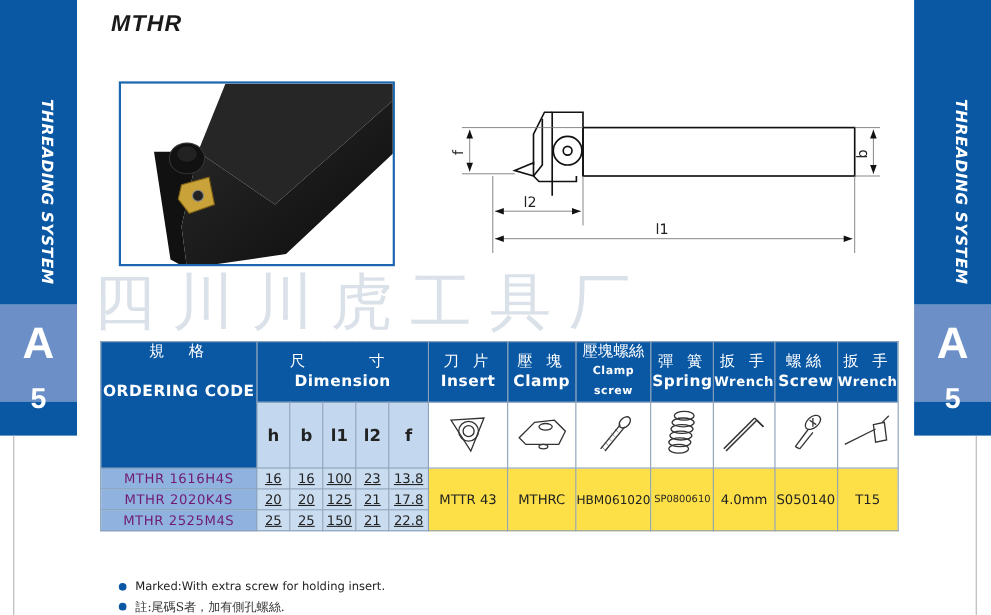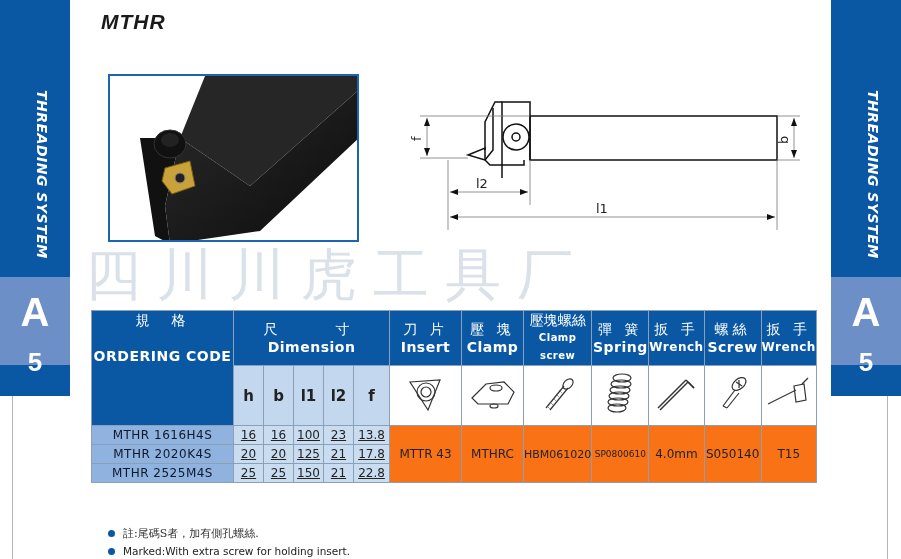--- a/index.html
+++ b/index.html
@@ -39,23 +39,23 @@
   
   table.spec { position: absolute; left: 91px; top: 310px; border-collapse: collapse; font-family: "DejaVu Sans", sans-serif; }
   table.spec td, table.spec th { border: 1px solid #8aa0b8; text-align: center; padding: 0; }
   .hdr { background: #0a58a4; color: #fff; }
   .hdr .zh { font-size: 14px; display: block; line-height: 18px; letter-spacing: 4px; }
   .hdr .en { font-size: 14px; font-weight: bold; display: block; line-height: 18px; letter-spacing: 0.5px; }
   .hdr .en.small { font-size: 10px; }
   .hdr .en.med { font-size: 12px; }
   .dimcell { background: #c3d8ef; color: #222; font-weight: bold; font-size: 15px; }
   .imgcell { background: #fff; }
-  .code { background: #8fb3de; color: #0f172a; font-size: 12px; letter-spacing: 0.5px; }
+  .code { background: #8fb3de; color: #701a75; font-size: 12px; letter-spacing: 0.5px; }
   .val { background: #c9dcf0; font-size: 12px; color: #222; text-decoration: underline; }
-  .part { background: #f97316; font-size: 12px; color: #222; }
+  .part { background: #fde047; font-size: 12px; color: #222; }
   .part.sm { font-size: 9px; }
   .part.md { font-size: 11px; }
 
   
   .notes { position: absolute; left: 108px; top: 524px; font-size: 10.5px; color: #222; }
   .note { display: flex; align-items: center; height: 18px; }
   .bullet { width: 7px; height: 7px; border-radius: 50%; background: #0a58a4; margin-right: 8px; display: inline-block; }
   .note.zh { font-family: "DejaVu Serif", serif; font-size: 11px; color: #333; }
 </style>
 </head>
@@ -325,21 +325,21 @@
     <td class="val">25</td>
     <td class="val">25</td>
     <td class="val">150</td>
     <td class="val">21</td>
     <td class="val">22.8</td>
   </tr>
 </tbody>
   </table>
 
 <div class="notes">
+  <div class="note">
+    <span class="bullet"></span>
+    <span>Marked:With extra screw for holding insert.</span>
+  </div>
   <div class="note zh">
     <span class="bullet"></span>
     <span>註:尾碼S者，加有側孔螺絲.</span>
   </div>
-  <div class="note">
-    <span class="bullet"></span>
-    <span>Marked:With extra screw for holding insert.</span>
-  </div>
 </div>
 
 </body></html>

